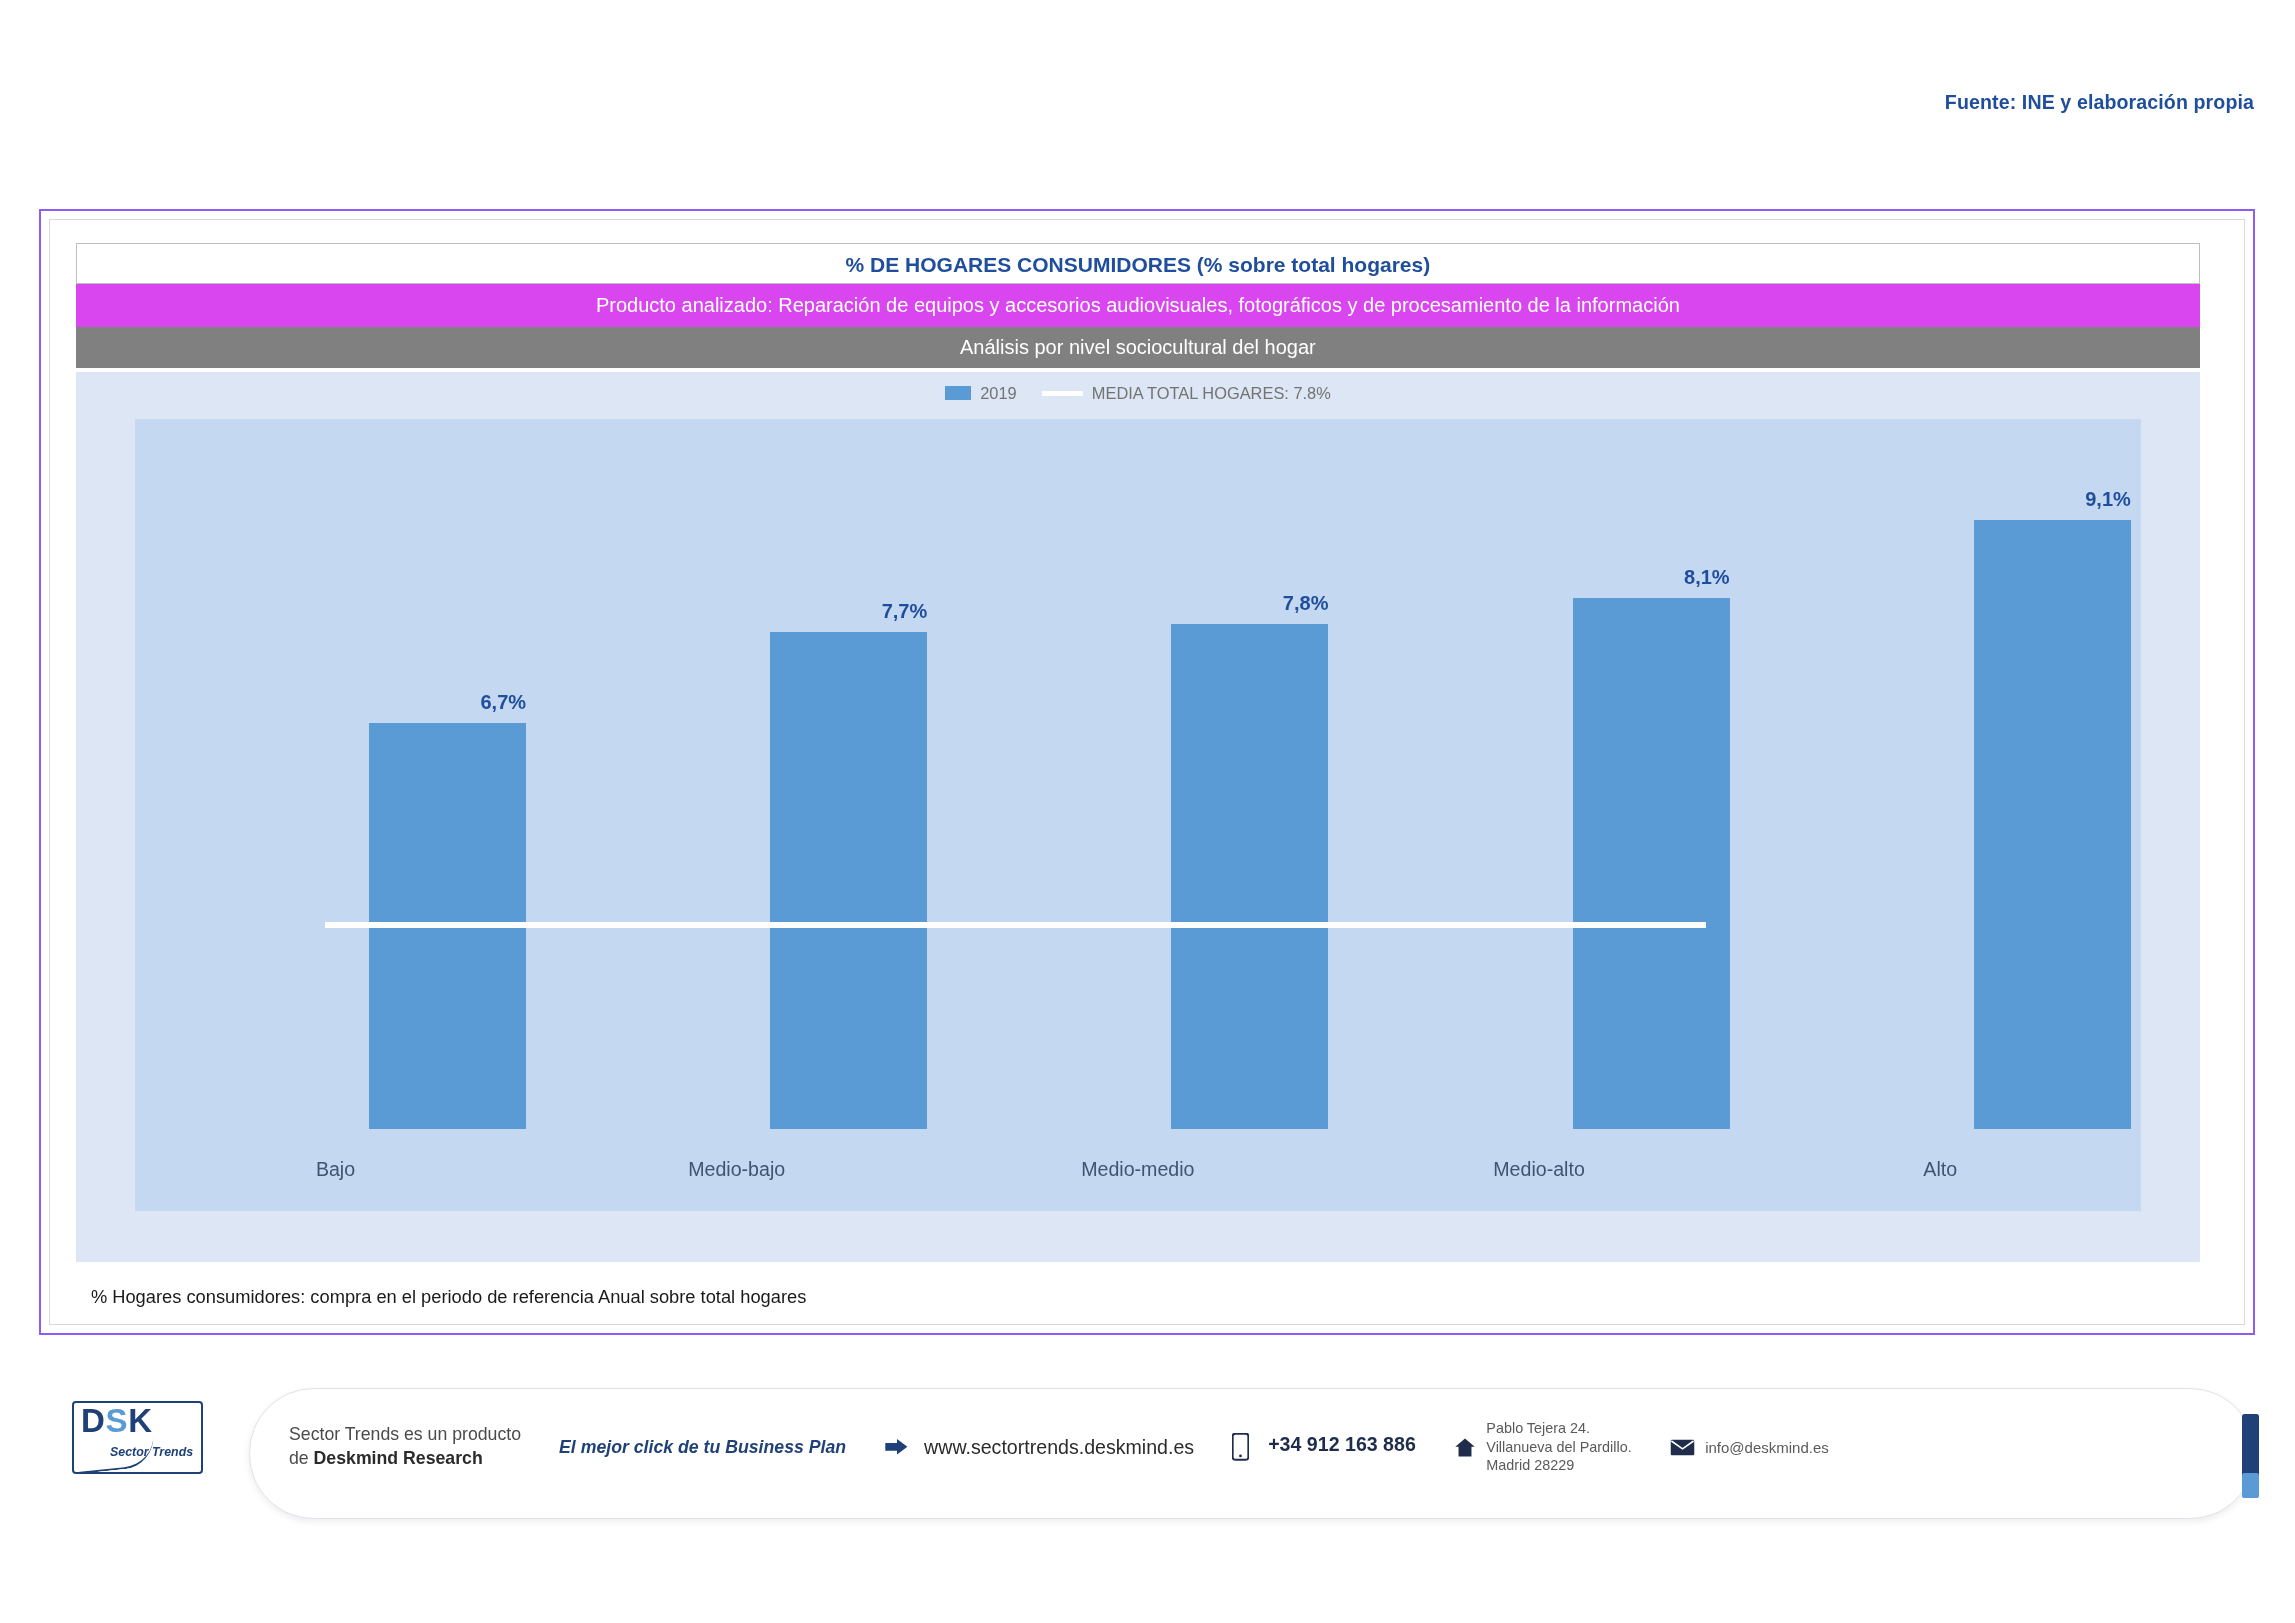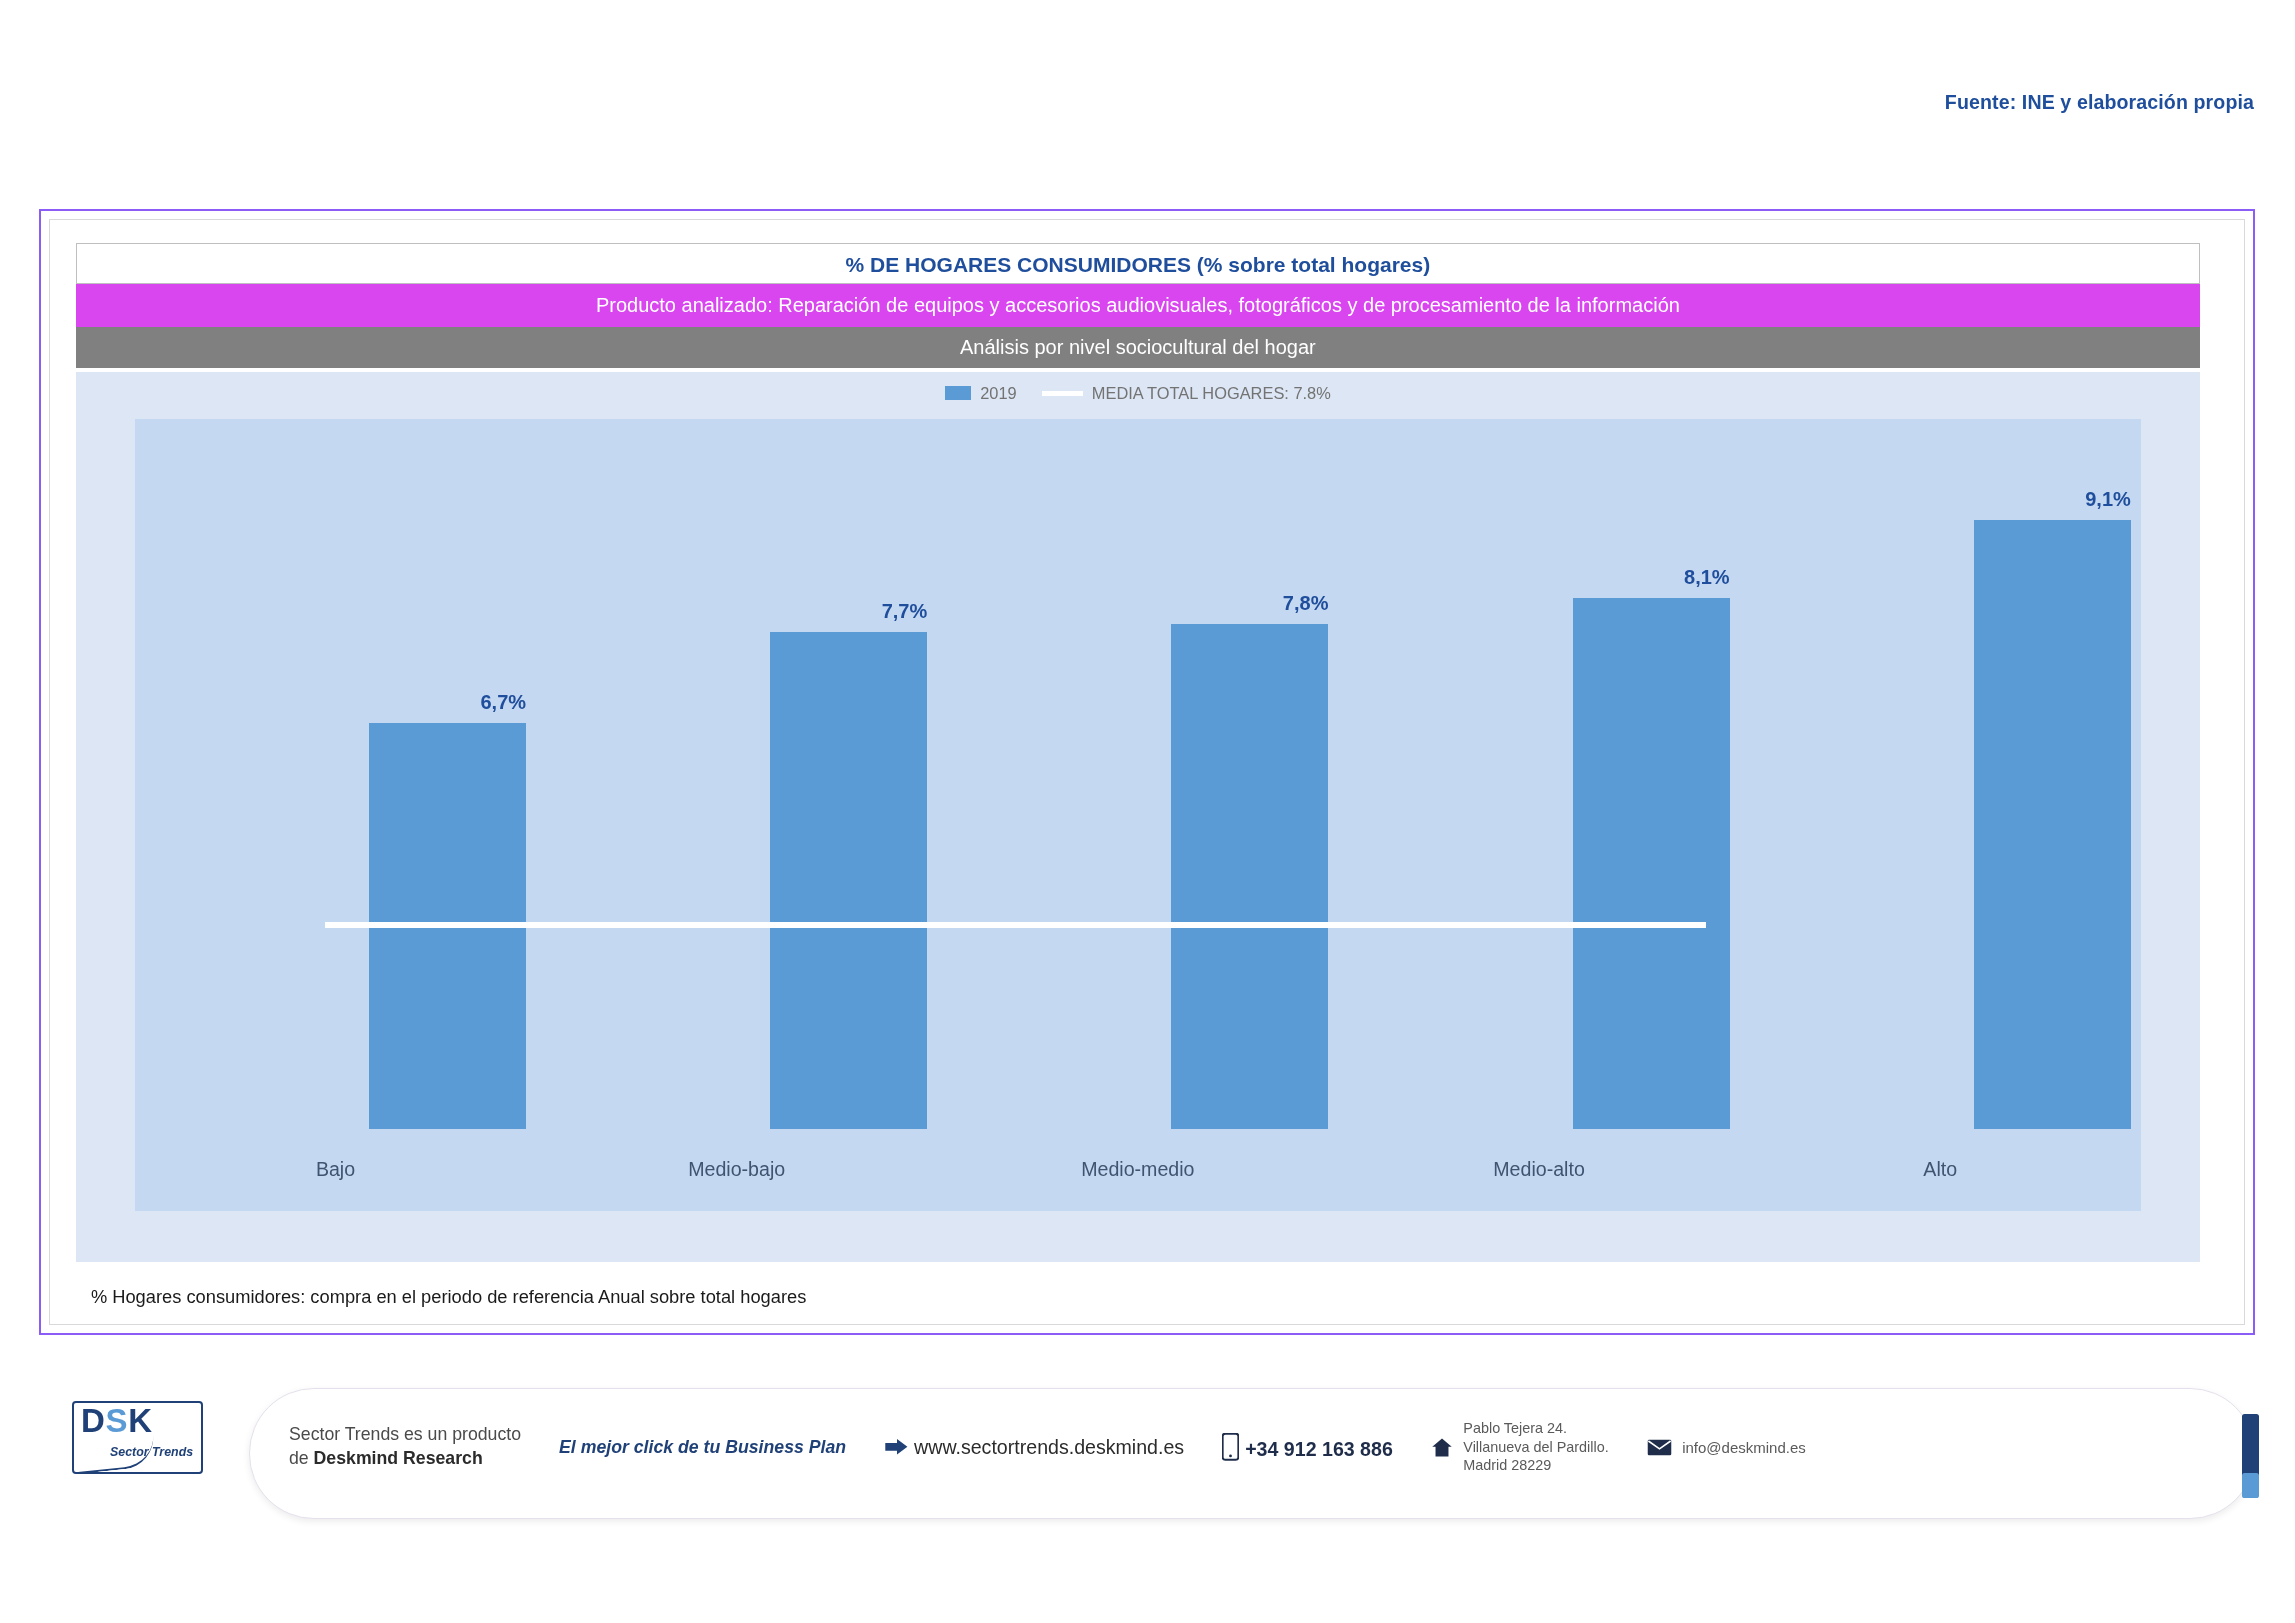--- a/index.html
+++ b/index.html
@@ -251,29 +251,29 @@
   .bb-claim {
     font-size: 17.7px;
     font-weight: bold;
     font-style: italic;
     color: #1F4177;
     white-space: nowrap;
   }
   .bb-web {
     display: flex;
     align-items: center;
-    gap: 4px;
+    gap: 14px;
     font-size: 19.6px;
     color: #2B2B2B;
     white-space: nowrap;
   }
   .bb-phone {
     display: flex;
-    align-items: flex-end;
-    gap: 6px;
+    align-items: flex-start;
+    gap: 19px;
     font-size: 19.6px;
     font-weight: bold;
     color: #1F2D4A;
     white-space: nowrap;
   }
   .bb-address {
     display: flex;
     align-items: center;
     gap: 10.5px;
     font-size: 14.4px;

